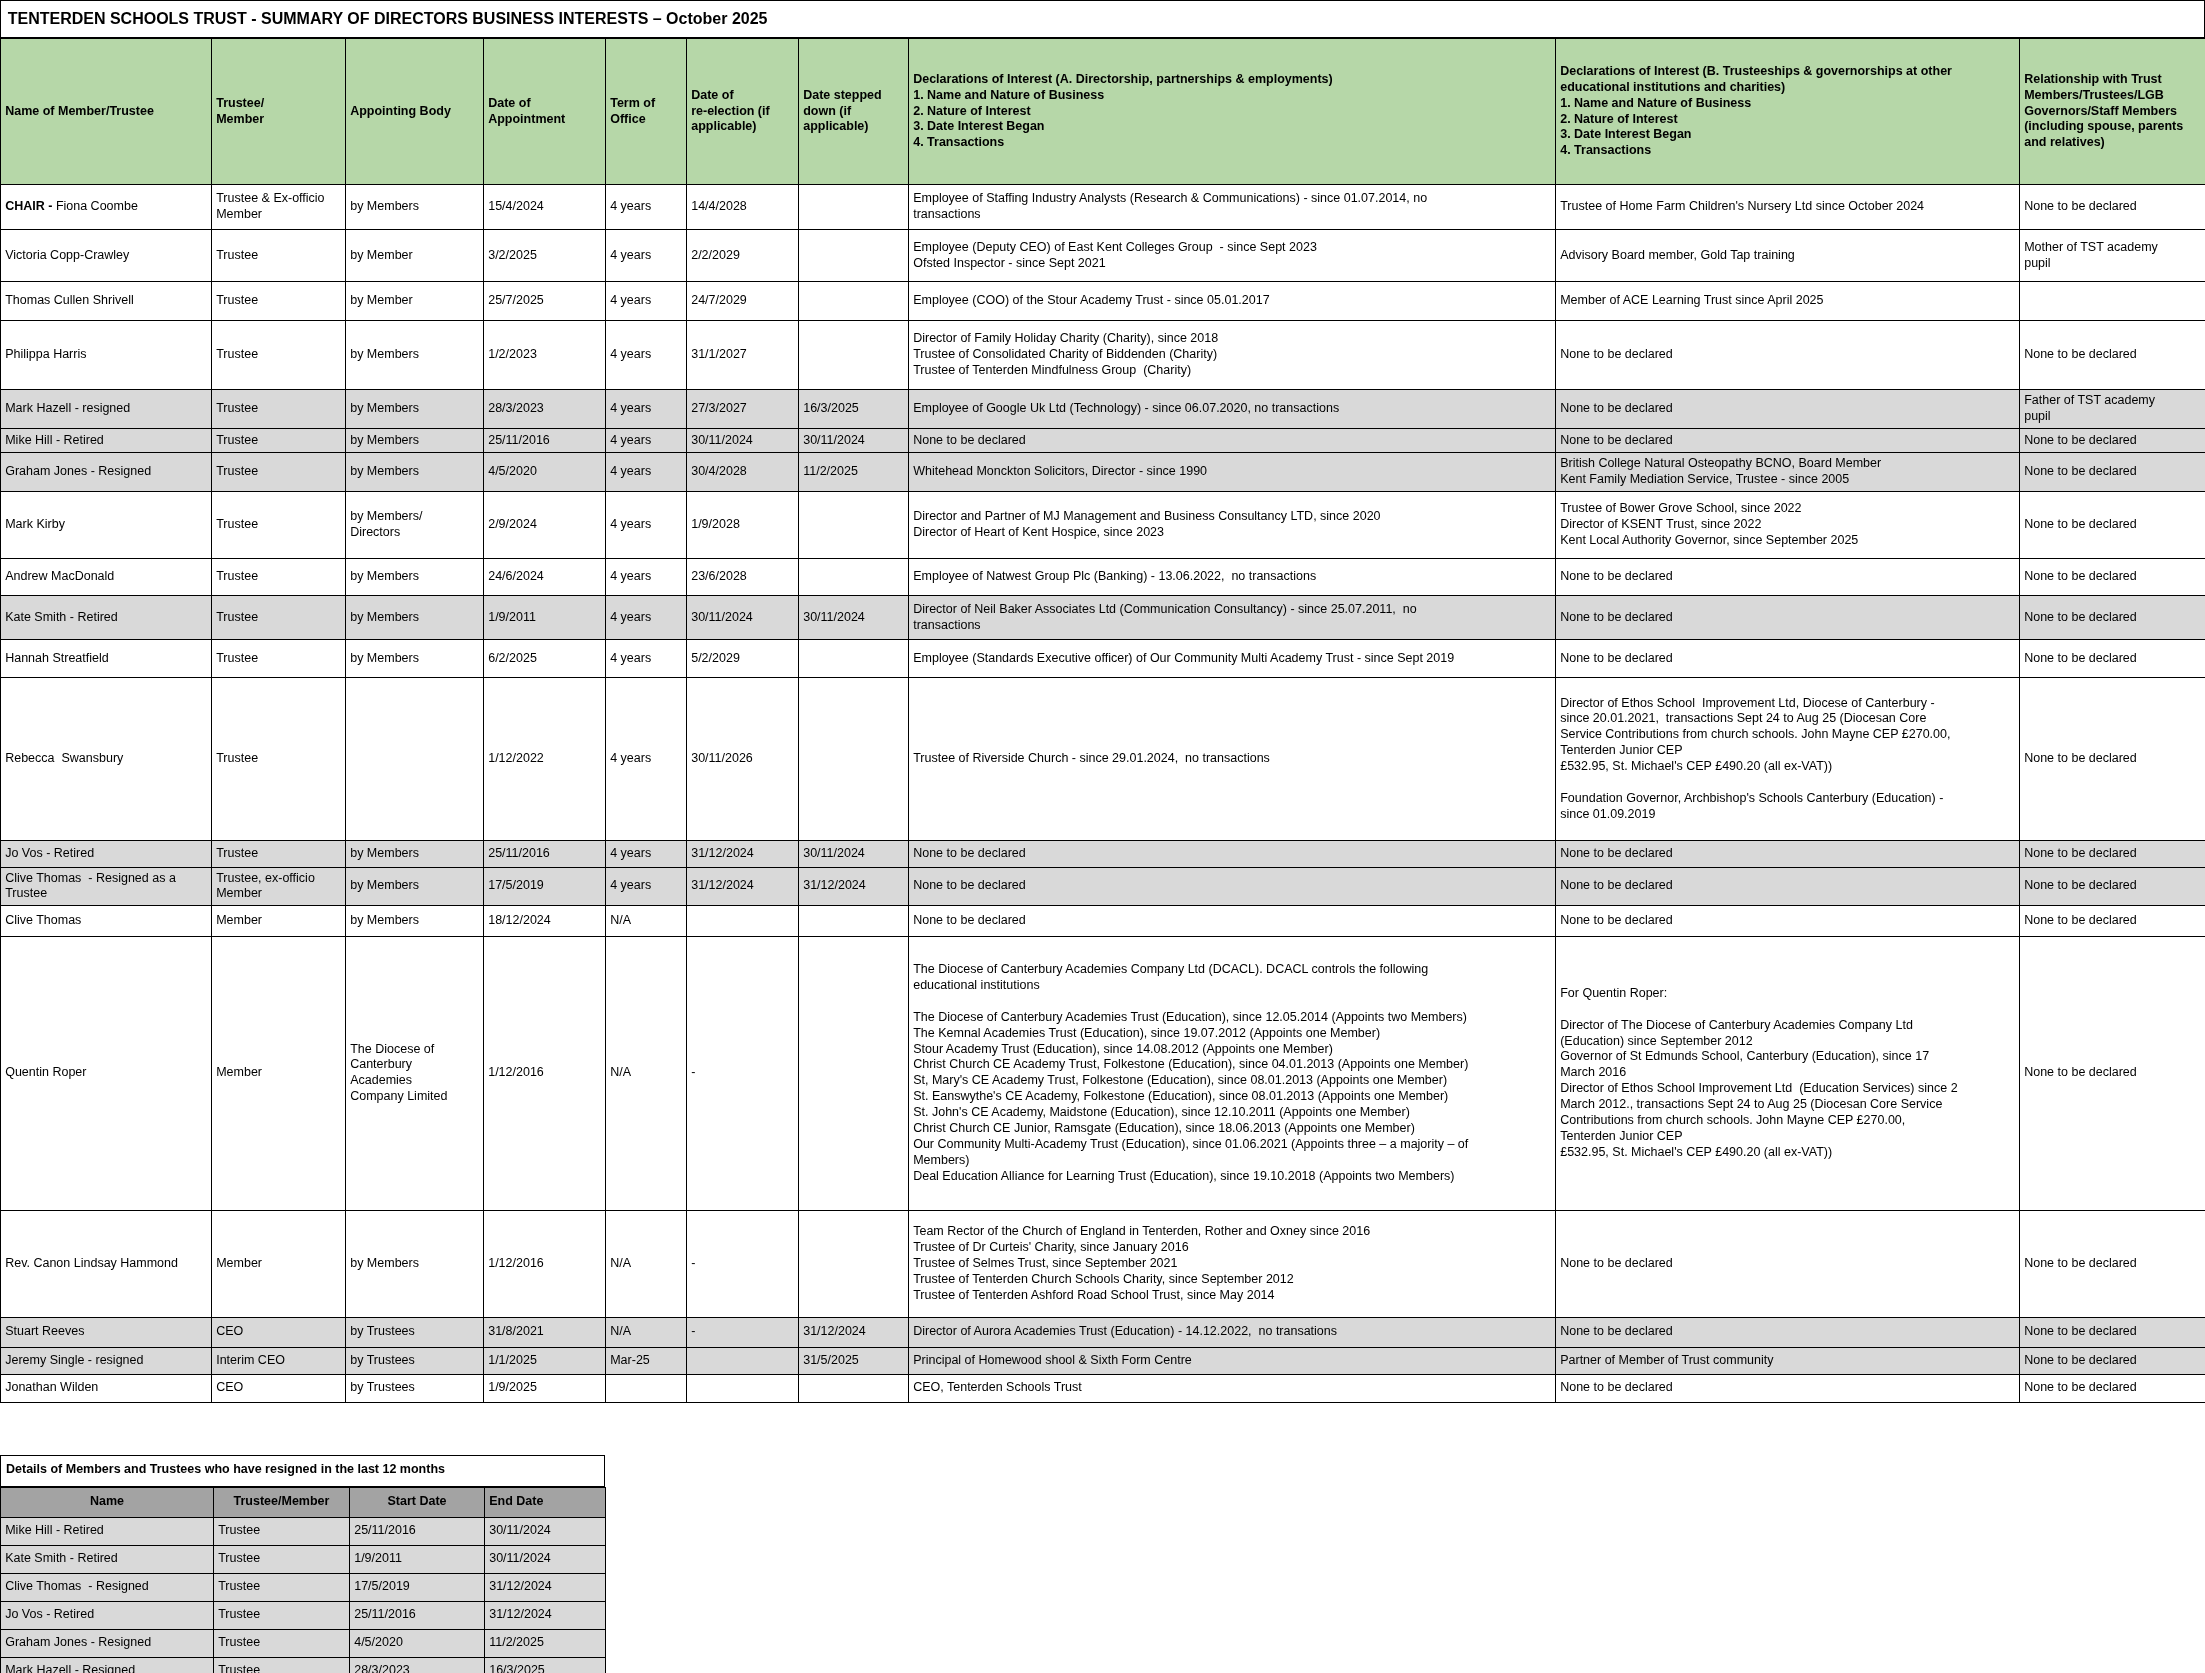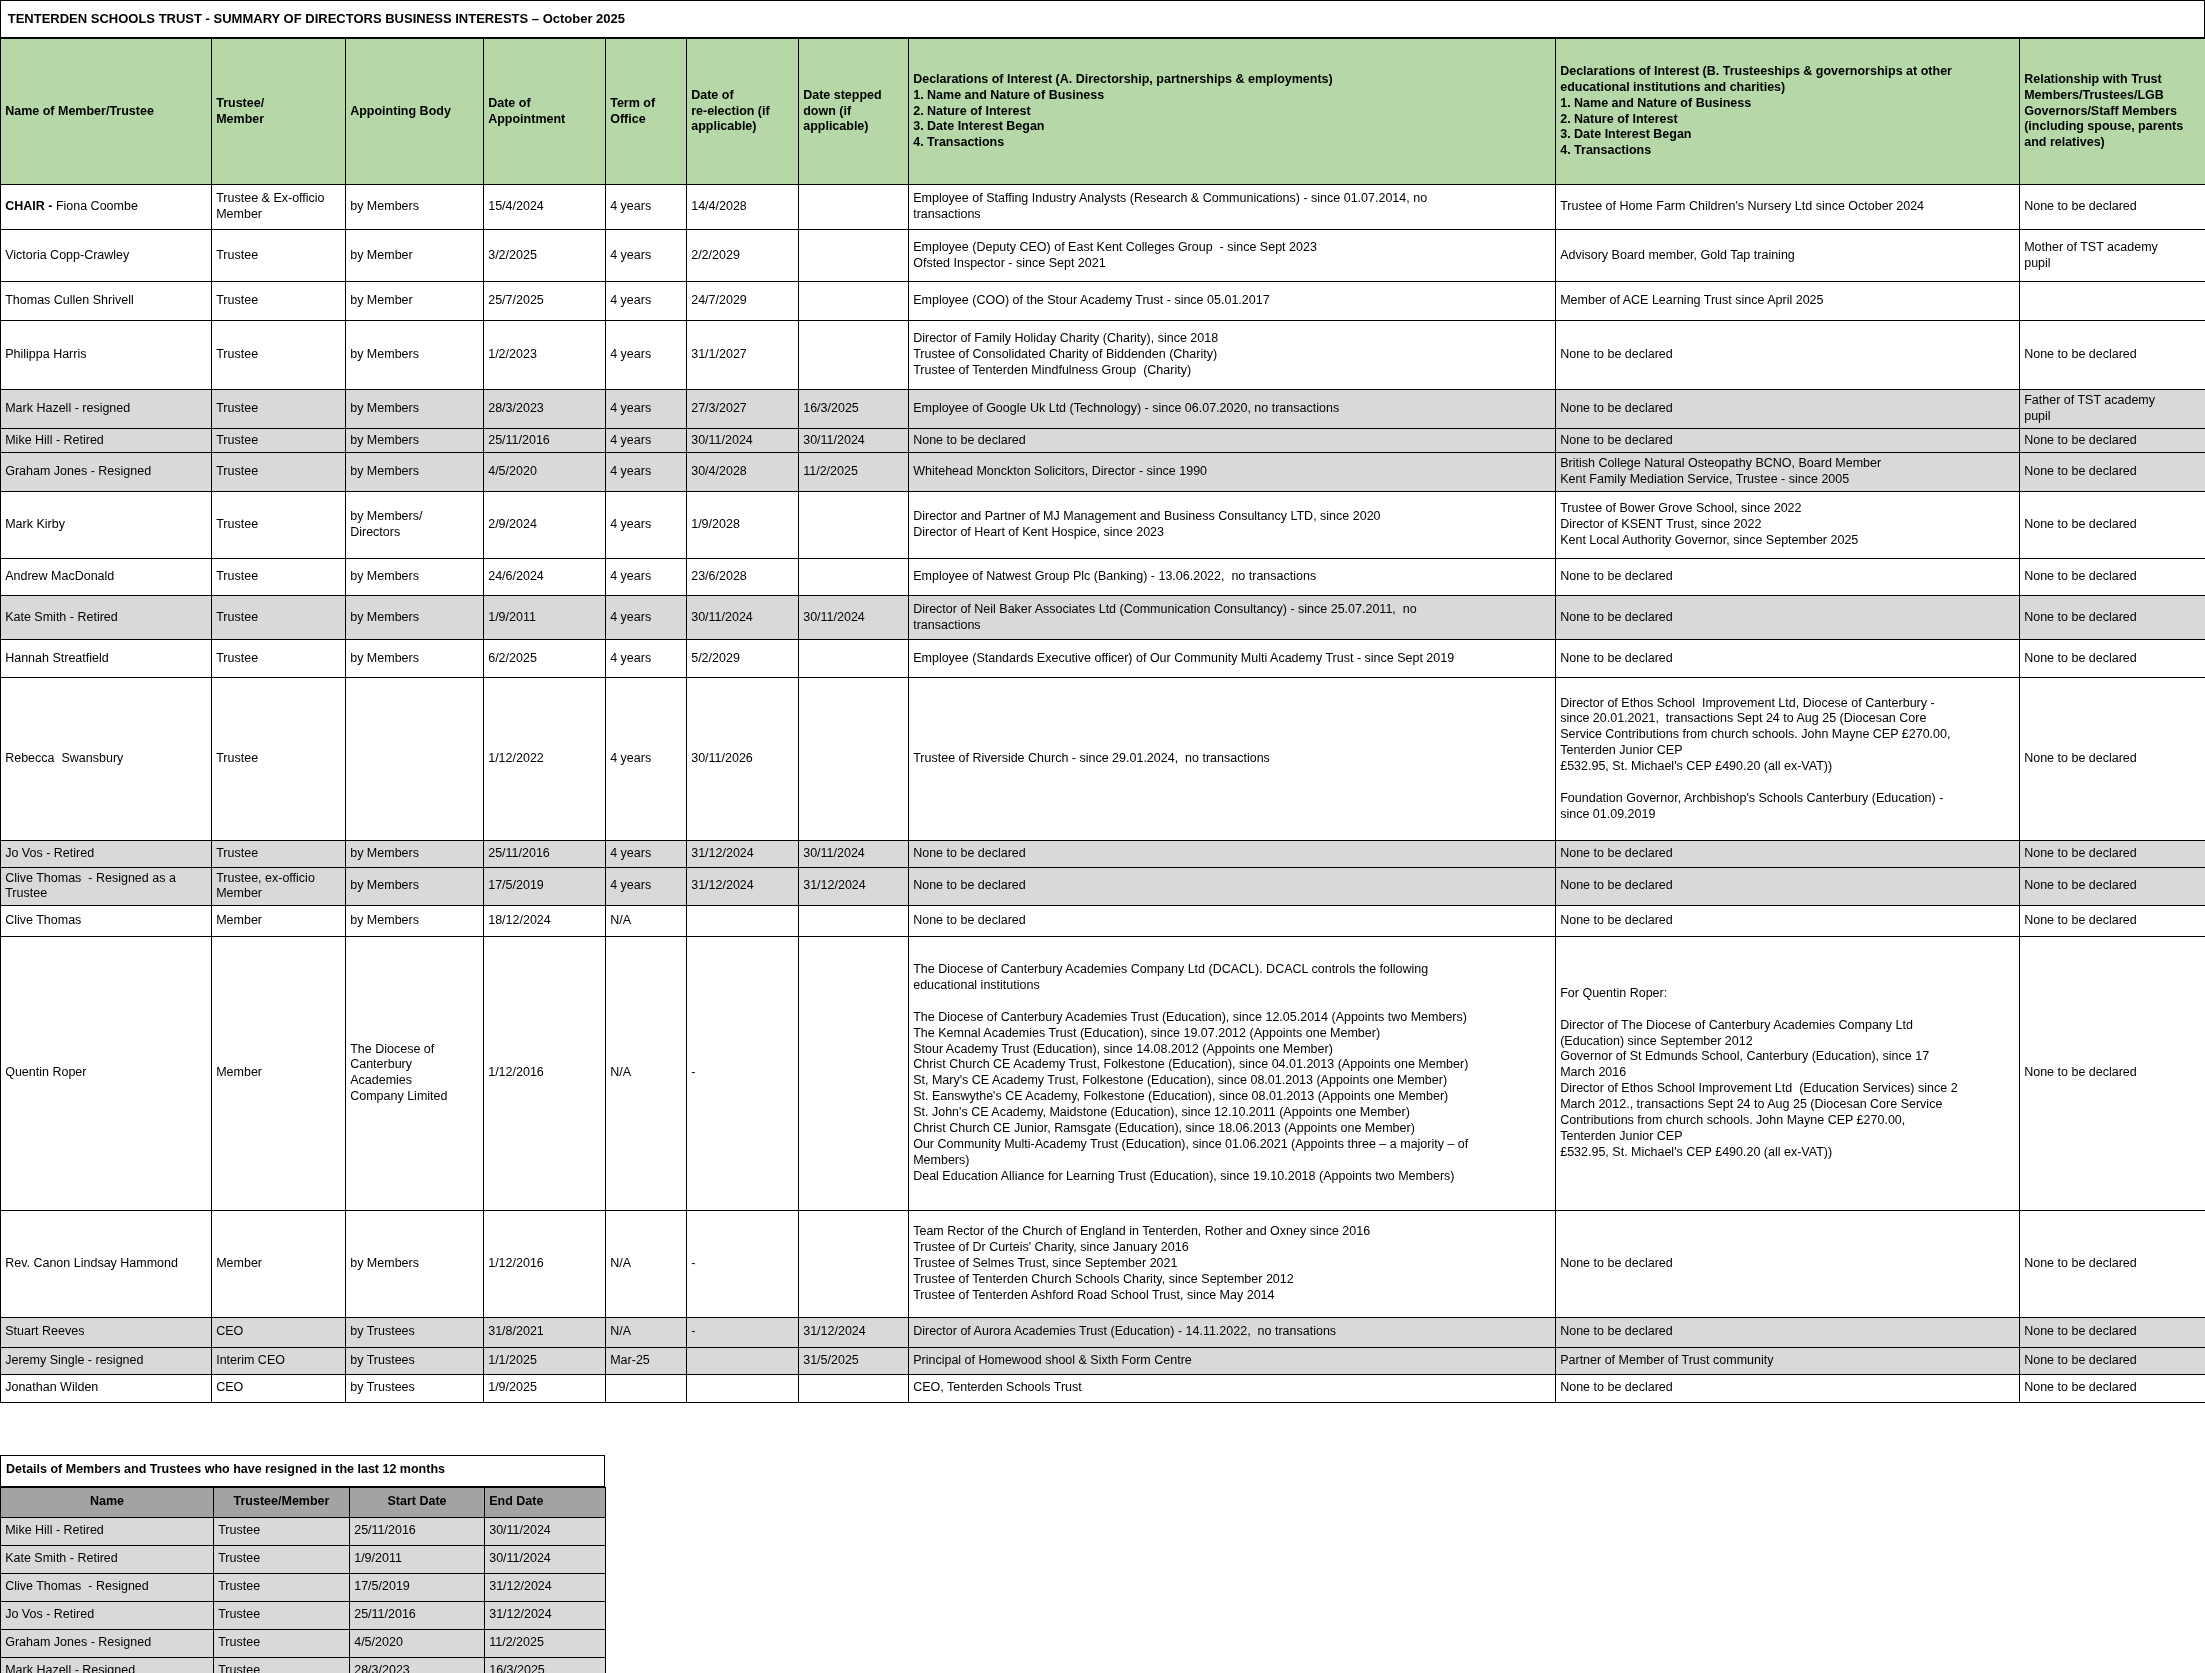--- a/index.html
+++ b/index.html
@@ -8,21 +8,21 @@
     width:2205px; height:1673px;
     font-family:"Liberation Sans", sans-serif;
     color:#000; font-size:12.5px; line-height:1.27;
     position:relative;
   }
   .title-bar {
     width:2205px; height:38px;
     border:1.7px solid #000;
     display:flex; align-items:center;
     padding-left:6.7px;
-    font-weight:bold; font-size:13px;
+    font-weight:bold; font-size:16px;
     background:#fff;
   }
   table { border-collapse:collapse; table-layout:fixed; }
   #main-table { width:2205px; }
   #main-table th, #main-table td,
   #resigned-table th, #resigned-table td {
     border-left:0.8px solid #000; border-right:0.8px solid #000;
     border-top:1.7px solid #000; border-bottom:1.7px solid #000;
     padding:2.5px 4.2px;
     vertical-align:middle;
@@ -361,21 +361,21 @@
         <td>None to be declared</td>
       </tr>
       <tr class="grey" style="height: 30px;">
         <td>Stuart Reeves</td>
         <td>CEO</td>
         <td>by Trustees</td>
         <td class="r">31/8/2021</td>
         <td>N/A</td>
         <td>-</td>
         <td class="r">31/12/2024</td>
-        <td>Director of Aurora Academies Trust (Education) - 14.11.2022,  no transations</td>
+        <td>Director of Aurora Academies Trust (Education) - 14.12.2022,  no transations</td>
         <td>None to be declared</td>
         <td>None to be declared</td>
       </tr>
       <tr class="grey" style="height: 27px;">
         <td>Jeremy Single - resigned</td>
         <td>Interim CEO</td>
         <td>by Trustees</td>
         <td class="r">1/1/2025</td>
         <td class="r">Mar-25</td>
         <td></td>

